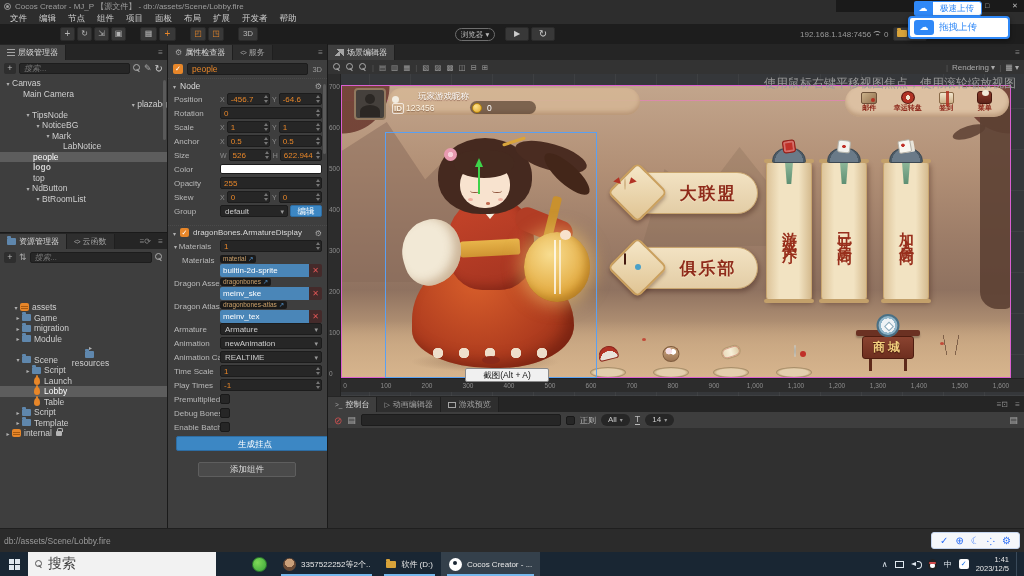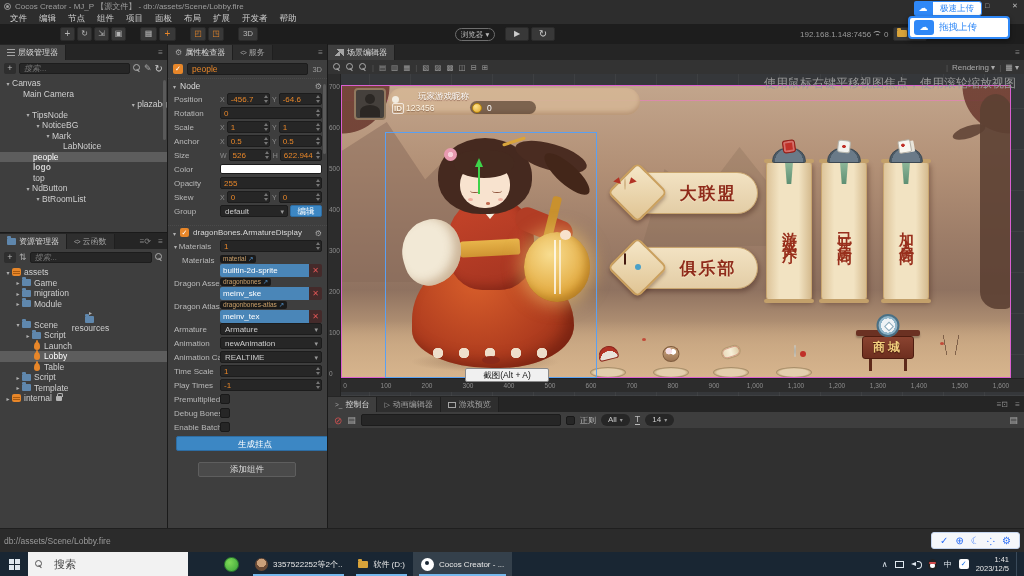--- a/index.html
+++ b/index.html
@@ -1,21 +1,21 @@
 <!DOCTYPE html>
 <html><head>
 <meta charset="utf-8">
 <style>
   *{box-sizing:border-box;margin:0;padding:0;font-family:"Liberation Sans",sans-serif;-webkit-font-smoothing:antialiased}
   html,body{width:1024px;height:576px;overflow:hidden;background:#1a1a1a}
   #app{position:relative;width:1024px;height:576px;background:#1a1a1a;font-size:9px;color:#ccc}
   .abs{position:absolute}
 
   
-  .titlebar{position:absolute;left:0;top:0;width:1024px;height:12px;background:#2d2d2d;display:flex;align-items:center;padding:0 4px;color:#9e9e9e;font-size:8px;gap:4px}
+  .titlebar{position:absolute;left:0;top:0;width:836px;height:12px;background:#2d2d2d;display:flex;align-items:center;padding:0 4px;color:#9e9e9e;font-size:8px;gap:4px}
   .i-cocos-sm{width:7px;height:7px;border-radius:50%;border:1px solid #9e9e9e;position:relative;flex:none}
   .i-cocos-sm::before{content:"";position:absolute;left:1px;top:1px;width:3px;height:3px;border-radius:50%;background:#9e9e9e}
   .winbtn{position:absolute;top:1px;width:14px;height:10px;color:#bdbdbd;font-size:7px;line-height:10px;text-align:center}
   .menubar{position:absolute;left:0;top: 12px;width:1024px;height:12px;background:#2d2d2d;display:flex;align-items:center;padding-left:4px}
   .menubar span{padding:0 6px;color:#cfcfcf;font-size:8.5px;line-height:12px}
   .toolbar{position:absolute;left:0;top:24px;width:1024px;height:20px;background:#1d1d1d}
   .tbtn{position:absolute;top:3px;height:14px;background:#383838;border:1px solid #2a2a2a;border-radius:2px;color:#b5b5b5;font-size:8px;text-align:center;line-height:12px}
   .i-move::before{content:"+";font-size:10px}
   .i-rot::before{content:"↻"}
   .i-scale::before{content:"⇲"}
@@ -249,21 +249,21 @@
   .i-fontT{color:#bbb;font-size:9px;border-bottom:1px solid #bbb;line-height:9px}
   .cbody{position:absolute;left:0;top:384px;width:696px;height:100px;background:#303030}
 
   
   .statusbar{position:absolute;left:0;top:528px;width:1024px;height:24px;background:#2b2b2b;border-top:1px solid #1f1f1f;color:#9a9a9a;font-size:8.5px}
   .ime{position:absolute;right:4px;top:3px;height:17px;background:#f5f7fa;border:1px solid #c5d5ee;border-radius:3px;display:flex;align-items:center;gap:7px;padding:0 8px;color:#2a6df5;font-size:10px}
   .taskbar{position:absolute;left:0;top:552px;width:1024px;height:24px;background:#192633;display:flex;align-items:center}
   .start{width:28px;height:24px;display:flex;align-items:center;justify-content:center}
   .winlogo{display:grid;grid-template-columns:5px 5px;grid-gap:1px}
   .winlogo i{width:5px;height:5px;background:#dfe7ee}
-  .tsearch{width:160px;height:24px;background:#f2f2f2;display:flex;align-items:center;gap:11px;padding:0 7px;color:#444;font-size:11px}
+  .tsearch{width:188px;height:24px;background:#f2f2f2;display:flex;align-items:center;gap:5px;padding:0 7px;color:#444;font-size:14px}
   .i-mag-d::before{border-color:#555}
   .i-mag-d::after{background:#555}
   .tapp{height:24px;display:flex;align-items:center;gap:5px;padding:0 8px;color:#e8e8e8;font-size:8px;position:relative;max-width:110px;white-space:nowrap}
   .tapp .ul{position:absolute;left:6px;right:6px;bottom:0;height:2px;background:#76b9ed}
   .tapp.on{background:rgba(255,255,255,.12)}
   .i-green{width:15px;height:15px;border-radius:50%;background:radial-gradient(circle at 35% 35%,#7ed957,#3aa33a);border:1px solid #2d7d2d}
   .i-avatar{width:13px;height:13px;border-radius:50%;background:radial-gradient(circle at 50% 38%,#caa07a 0 42%,#6a4a35 43%)}
   .i-cocos{width:13px;height:13px;border-radius:50%;background:#fff;position:relative}
   .i-cocos::before{content:"";position:absolute;left:4px;top:3px;width:4px;height:4px;border-radius:50%;background:#192633}
   .tray{margin-left:auto;display:flex;align-items:center;gap:7px;padding-right:4px;color:#dfe7ee;font-size:8px}
@@ -427,21 +427,21 @@
       <span class="pmenu"></span>
     </div>
     <div class="srow">
       <span class="sbtn">+</span>
       <span class="i-sort"></span>
       <input class="sin" placeholder="搜索..." style="">
       <span class="i-mag"></span>
     </div>
     <div class="tree">
 
-        <div class="trow" style="padding-left: 4px;">
+        <div class="trow" style="padding-left: 12px; margin-top: 35px;">
           <span class="arr a-open"></span>
           <span class="ticon ic-db"></span>
           <span class="tlabel">assets</span>
 
         </div>
 
         <div class="trow" style="padding-left: 14px;">
           <span class="arr a-closed"></span>
           <span class="ticon ic-folder"></span>
           <span class="tlabel">Game</span>
@@ -776,20 +776,42 @@
           <span class="i-person"></span>
           <span>玩家游戏昵称</span>
         </div>
         <div class="pid"><b>ID</b><span>123456</span></div>
         <div class="coinbar">
           <span class="i-coin"></span>
           <span>0</span>
         </div>
 
 
+        <div class="topicons">
+
+            <div class="ticn">
+              <span class="gico mail-icon"></span>
+              <span class="lbl">邮件</span>
+            </div>
+
+            <div class="ticn">
+              <span class="gico wheel-icon"></span>
+              <span class="lbl">幸运转盘</span>
+            </div>
+
+            <div class="ticn">
+              <span class="gico signin-icon"></span>
+              <span class="lbl">签到</span>
+            </div>
+
+            <div class="ticn">
+              <span class="gico menu-box-icon"></span>
+              <span class="lbl">菜单</span>
+            </div>
+          </div>
 
         <div class="chara">
           <span class="c-shadow"></span>
           <span class="c-skirt"></span>
           <span class="c-hem"></span>
           <span class="c-shoe"></span>
           <span class="c-torso"></span>
           <span class="c-collar"></span>
           <span class="c-obi"></span>
           <span class="c-sleeve"></span>

